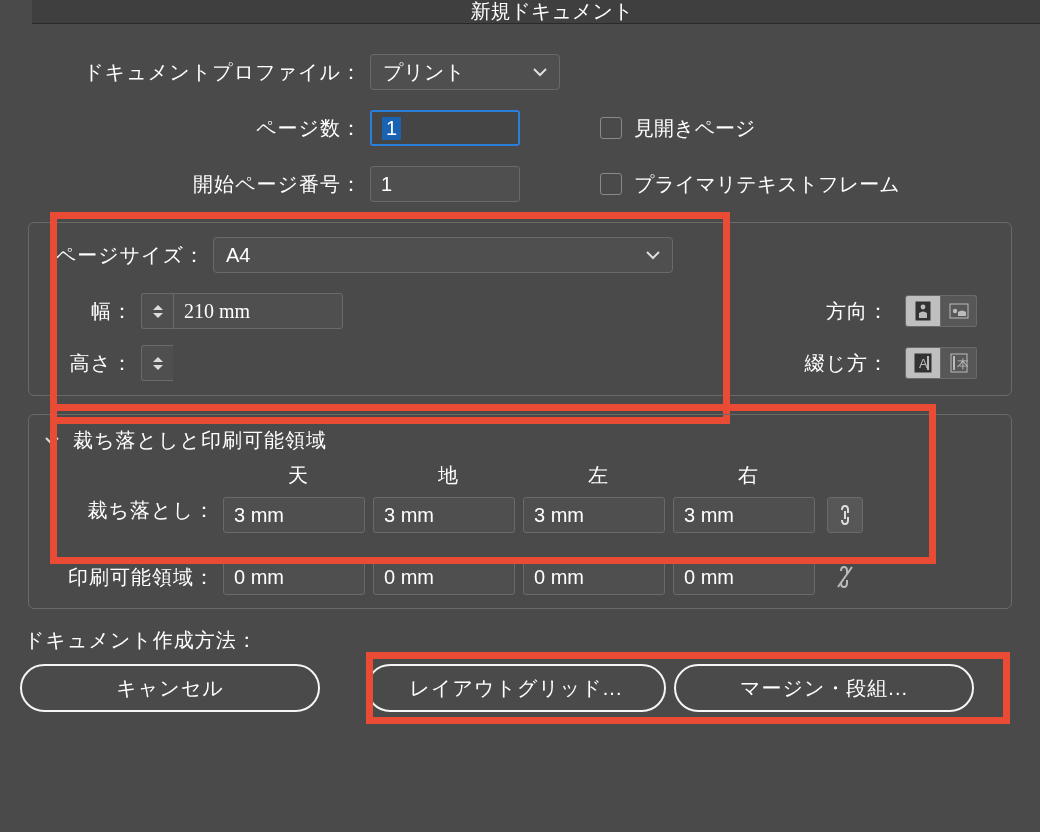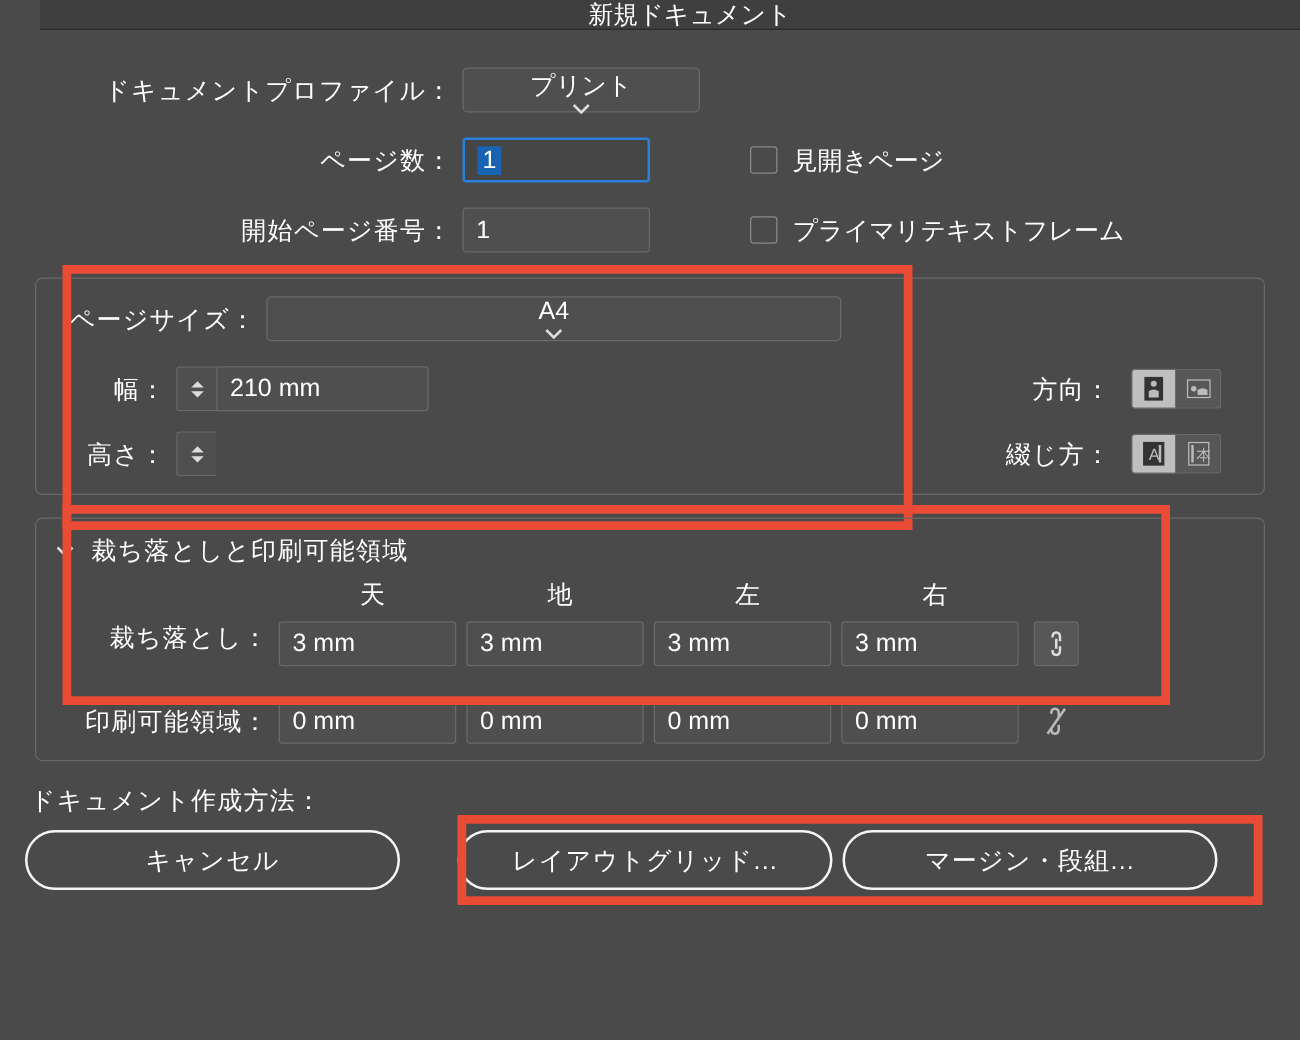--- a/index.html
+++ b/index.html
@@ -42,21 +42,20 @@
     background: #4f4f4f;
     border: 1px solid #6a6a6a;
     border-radius: 4px;
     color: #fff;
     height: 36px;
     padding: 0 12px;
     display: flex;
     align-items: center;
     justify-content: space-between;
     cursor: pointer;
-    flex-direction: column;
   }
   .select svg { flex-shrink: 0; }
   .textfield {
     background: #4f4f4f;
     border: 1px solid #6a6a6a;
     border-radius: 3px;
     color: #fff;
     height: 36px;
     padding: 0 10px;
     font-size: 20px;
@@ -221,21 +220,21 @@
         </div>
       </div>
 
       <div class="row" style="margin-bottom:16px;">
         <div class="label" style="width:98px;">幅：</div>
         <div class="spinner-field">
           <div class="spinner">
               <div class="up"></div>
               <div class="down"></div>
             </div>
-          <div class="textfield" style="width:170px;">
+          <div class="textfield" style="width:170px;font-family:Liberation Serif, serif;">
             <span>210 mm</span>
           </div>
         </div>
         <div style="flex:1;"></div>
         <div class="label">方向：</div>
         <div style="display:flex; gap:0; margin-left:8px;">
           <div class="icon-btn active" style="border-radius:3px 0 0 3px;">
             <svg width="16" height="20" viewBox="0 0 16 20">
                 <rect x="1" y="1" width="14" height="18" fill="#333" stroke="#333"></rect>
                 <circle cx="8" cy="6" r="2.4" fill="#bbb"></circle>

